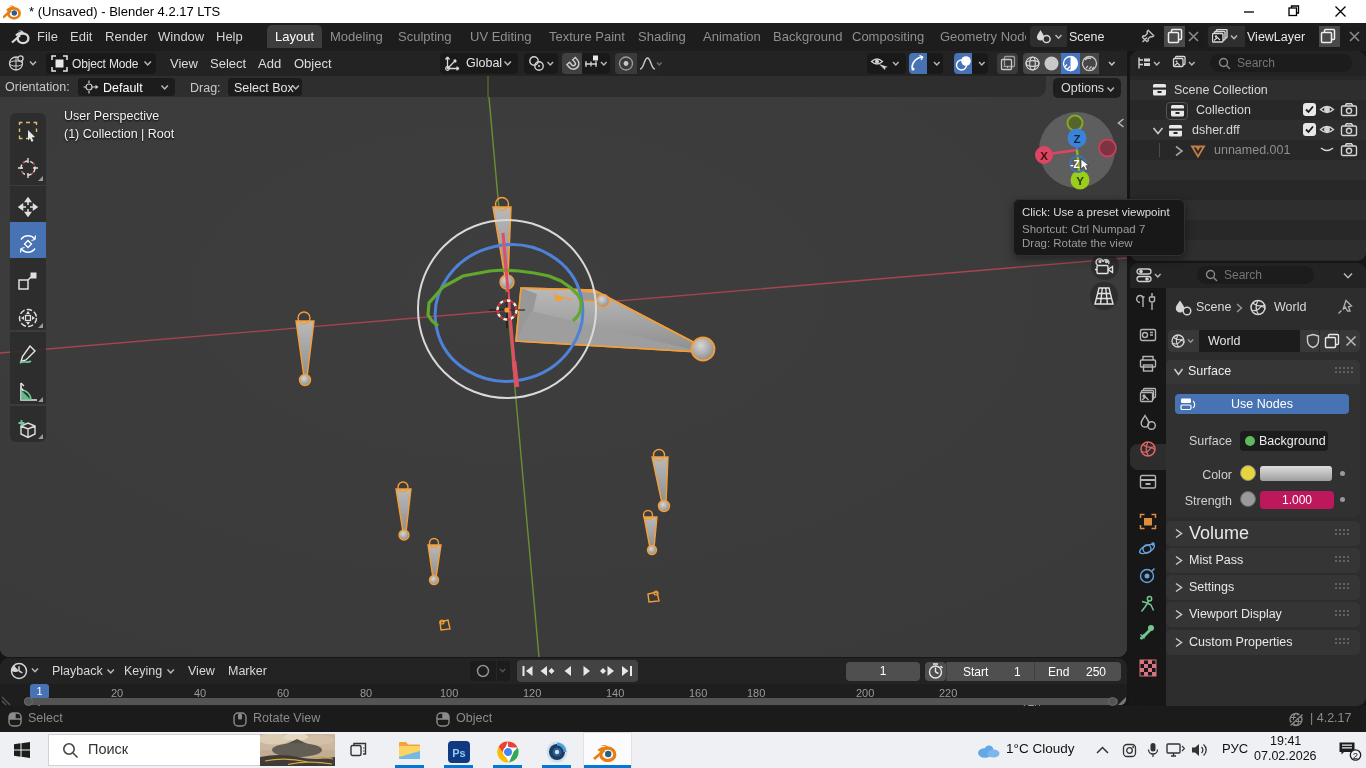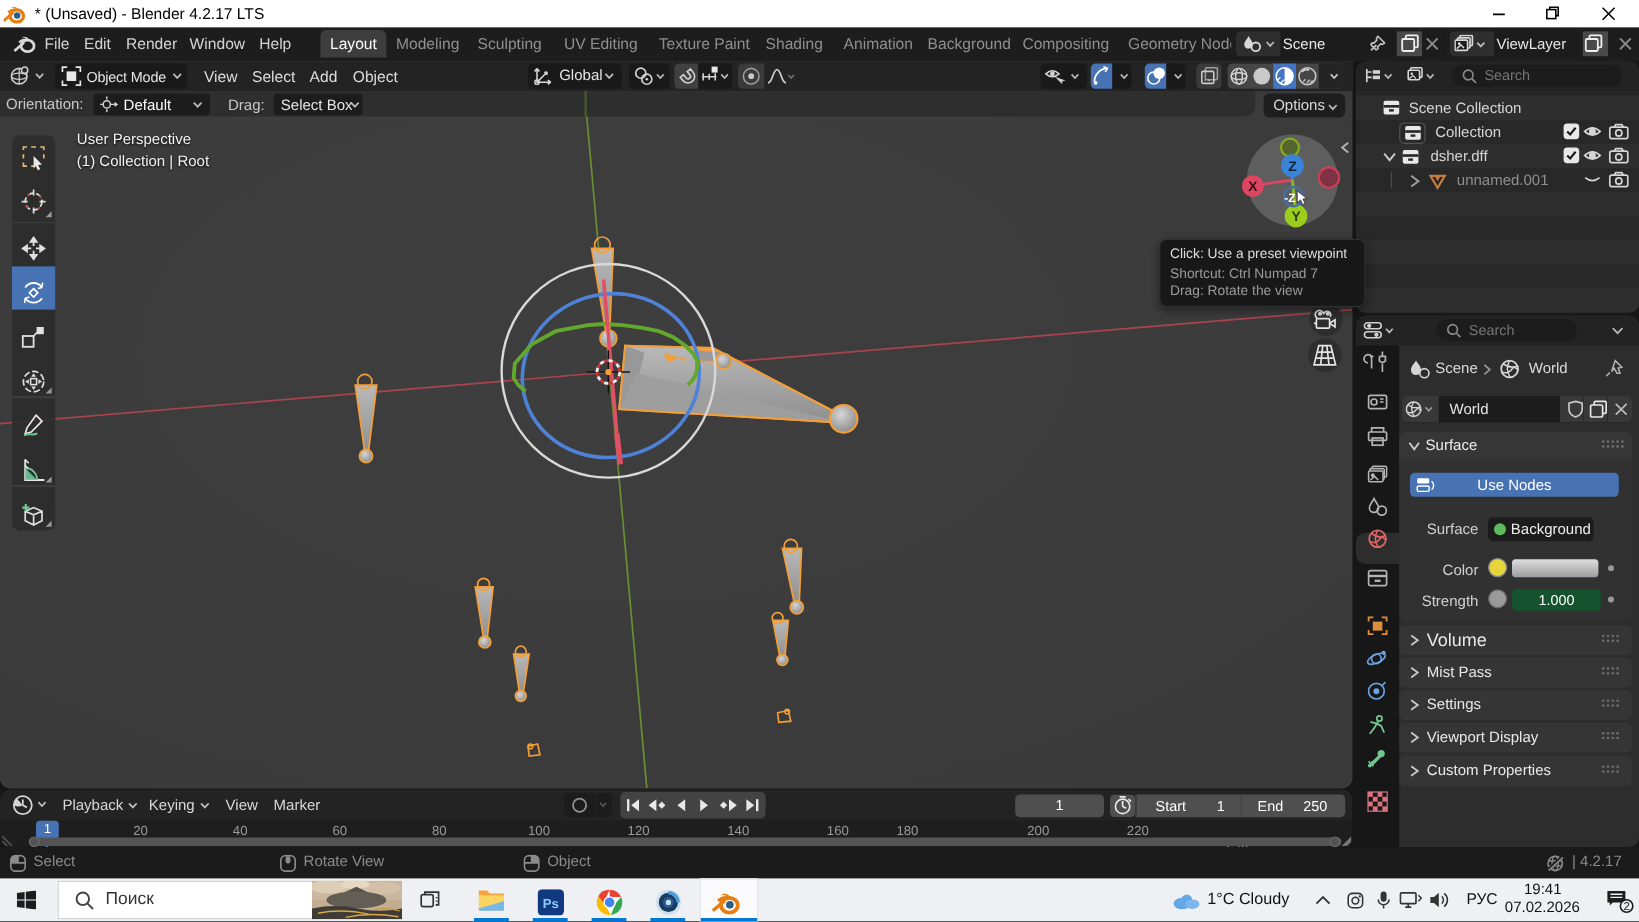--- a/index.html
+++ b/index.html
@@ -795,24 +795,24 @@
   </svg>
   <div class="abs" style="left:0px;top:171px;width:102px;font-size:12.5px;color:#d0d0d0;text-align:right;">Surface</div>
   <div class="abs" style="left:110px;top:168px;width:88px;height:20px;background:#1c1c1c;border-radius:4px;color:#ececec;font-size:12.5px;line-height:20px;"><span style="margin-left:19px;">Background</span></div>
   <div class="abs" style="left:115px;top:173px;width:10px;height:10px;background:#5fb95f;border-radius:50%;"></div>
   <div class="abs" style="left:0px;top:205px;width:102px;font-size:12.5px;color:#d0d0d0;text-align:right;">Color</div>
   <div class="abs" style="left:110px;top:202px;width:16px;height:16px;background:#e6d53a;border-radius:50%;border:1px solid #888;"></div>
   <div class="abs" style="left:130px;top:203px;width:72px;height:15px;background:linear-gradient(#dedede,#9e9e9e);border-radius:3px;"></div>
   <div class="abs" style="left:210px;top:208px;width:5px;height:5px;background:#999;border-radius:50%;"></div>
   <div class="abs" style="left:0px;top:231px;width:102px;font-size:12.5px;color:#d0d0d0;text-align:right;">Strength</div>
   <div class="abs" style="left:110px;top:228px;width:16px;height:16px;background:#9a9a9a;border-radius:50%;border:1px solid #666;"></div>
-  <div class="abs" style="left:130px;top:228px;width:74px;height:18px;background:#14532d;border-radius:4px;color:#fff;font-size:12px;text-align:center;line-height:18px;">1.000</div>
+  <div class="abs" style="left:130px;top:228px;width:74px;height:18px;background:#be185d;border-radius:4px;color:#fff;font-size:12px;text-align:center;line-height:18px;">1.000</div>
   <div class="abs" style="left:210px;top:234px;width:5px;height:5px;background:#999;border-radius:50%;"></div>
 
-  <div class="abs" style="left:36px;top:258px;width:194px;height:25px;background:#353535;border-radius:5px;color:#e8e8e8;font-size:15px;line-height:25px;"><span style="margin-left:23px;">Volume</span></div>
+  <div class="abs" style="left:36px;top:258px;width:194px;height:25px;background:#353535;border-radius:5px;color:#e8e8e8;font-size:18px;line-height:25px;"><span style="margin-left:23px;">Volume</span></div>
   <div class="abs" style="left:36px;top:285px;width:194px;height:25px;background:#353535;border-radius:5px;color:#e8e8e8;font-size:12.5px;line-height:25px;"><span style="margin-left:23px;">Mist Pass</span></div>
   <div class="abs" style="left:36px;top:312px;width:194px;height:25px;background:#353535;border-radius:5px;color:#e8e8e8;font-size:12.5px;line-height:25px;"><span style="margin-left:23px;">Settings</span></div>
   <div class="abs" style="left:36px;top:339px;width:194px;height:25px;background:#353535;border-radius:5px;color:#e8e8e8;font-size:12.5px;line-height:25px;"><span style="margin-left:23px;text-align:right;">Viewport Display</span></div>
   <div class="abs" style="left:36px;top:367px;width:194px;height:25px;background:#353535;border-radius:5px;color:#e8e8e8;font-size:12.5px;line-height:25px;"><span style="margin-left:23px;">Custom Properties</span></div>
   <svg class="abs" style="left:44px;top:265px;" width="10" height="11" viewBox="0 0 10 11">
         <path d="M2 1.5 L7.5 5.5 L2 9.5" fill="none" stroke="#c9c9c9" stroke-width="1.5"></path>
       </svg>
   <svg class="abs" style="left:44px;top:292px;" width="10" height="11" viewBox="0 0 10 11">
         <path d="M2 1.5 L7.5 5.5 L2 9.5" fill="none" stroke="#c9c9c9" stroke-width="1.5"></path>
       </svg>
@@ -880,21 +880,21 @@
           <circle cx="10" cy="2" r="1.1"></circle>
           <circle cx="14" cy="2" r="1.1"></circle>
           <circle cx="2" cy="6" r="1.1"></circle>
           <circle cx="6" cy="6" r="1.1"></circle>
           <circle cx="10" cy="6" r="1.1"></circle>
           <circle cx="14" cy="6" r="1.1"></circle>
         </g>
       </svg>
 </div>
 
-<div class="abs" style="left:966px;top:199px;width:172px;height:57px;background:#181818;border:1px solid #303030;border-radius:6px;z-index:50;box-shadow:0 3px 8px rgba(0,0,0,0.4);">
+<div class="abs" style="left:1013px;top:199px;width:172px;height:57px;background:#181818;border:1px solid #303030;border-radius:6px;z-index:50;box-shadow:0 3px 8px rgba(0,0,0,0.4);">
   <div class="abs" style="left:8px;top:6px;font-size:11.5px;color:#dedede;">Click: Use a preset viewpoint</div>
   <div class="abs" style="left:8px;top:23px;font-size:11.5px;color:#9b9b9b;">Shortcut: Ctrl Numpad 7</div>
   <div class="abs" style="left:8px;top:37px;font-size:11.5px;color:#9b9b9b;">Drag: Rotate the view</div>
 </div>
 
 <div class="abs" style="left:0;top:706px;width:1366px;height:26px;background:#1b1b1b;color:#8b8b8b;font-size:12.5px;">
   <svg class="abs" style="left:8px;top:6px;" width="14" height="15" viewBox="0 0 14 15">
     <rect x="1" y="1" width="12" height="13" rx="4" fill="none" stroke="#8b8b8b" stroke-width="1.4"></rect>
     <path d="M1 7 L13 7 M7 1 L7 7" stroke="#8b8b8b" stroke-width="1.4"></path>
     <path d="M1.5 2 Q2 1 4 1 L7 1 L7 7 L1 7 L1 4 Z" fill="#8b8b8b"></path>

